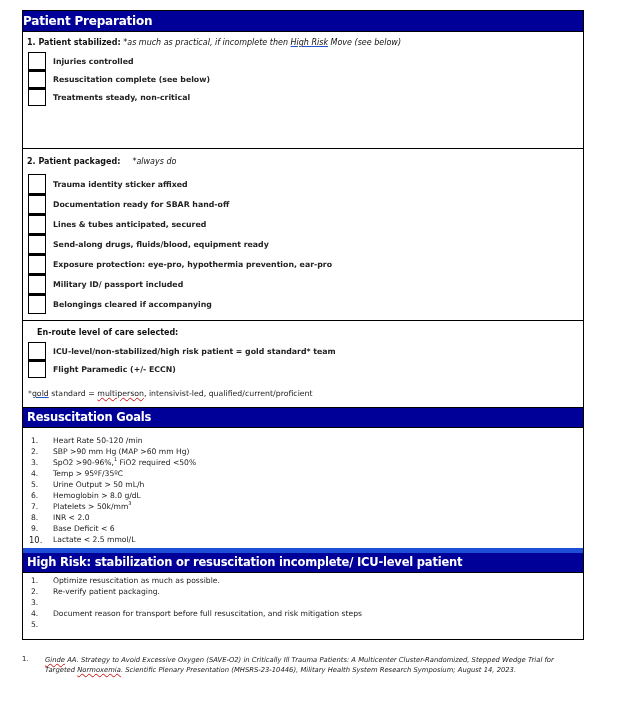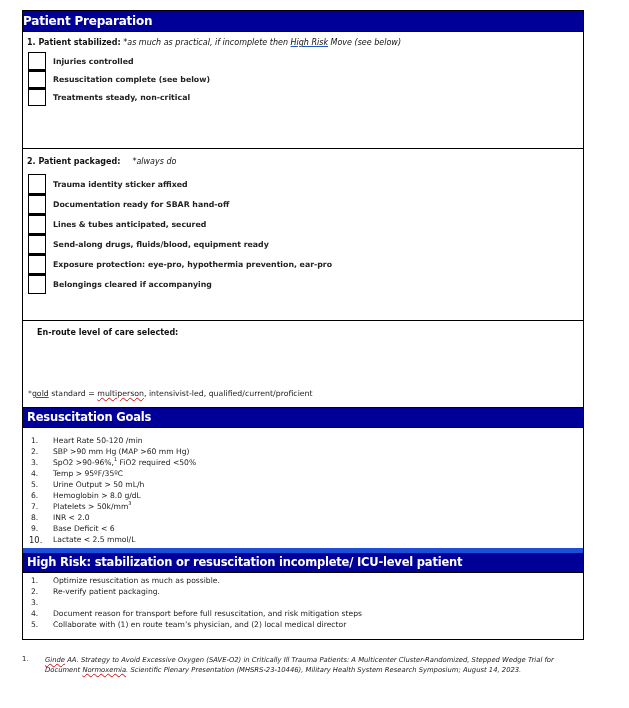--- a/index.html
+++ b/index.html
@@ -99,29 +99,43 @@
       <div class="cbrow">
           <div class="cb" style="height:20px;"></div>
           <span class="cbl">Send-along drugs, fluids/blood, equipment ready</span>
         </div>
       <div class="cbrow">
           <div class="cb" style="height:20px;"></div>
           <span class="cbl">Exposure protection: eye-pro, hypothermia prevention, ear-pro</span>
         </div>
       <div class="cbrow">
           <div class="cb" style="height:20px;"></div>
+          <span class="cbl">Military ID/ passport included</span>
+        </div>
+      <div class="cbrow">
+          <div class="cb" style="height:20px;"></div>
           <span class="cbl">Belongings cleared if accompanying</span>
         </div>
     </div>
   </div>
 
   <div class="sec" style="height:86px; border-bottom:none;text-align:right;">
     <div class="q" style="position:absolute;top:7px;padding-left:14px;">
       <b>En-route level of care selected:</b>
     </div>
+    <div style="position:absolute;top:21px;left:0;">
+      <div class="cbrow">
+          <div class="cb" style="height:18px;"></div>
+          <span class="cbl">ICU-level/non-stabilized/high risk patient = gold standard* team</span>
+        </div>
+      <div class="cbrow">
+          <div class="cb" style="height:18px;"></div>
+          <span class="cbl">Flight Paramedic (+/- ECCN)</span>
+        </div>
+    </div>
     <div class="cbl" style="position:absolute;top:68px;left:-2px;">
       <span>*</span><span class="blueu">gold</span><span> standard = </span><span class="squig">multiperson</span><span>, intensivist-led, qualified/current/proficient</span>
     </div>
   </div>
 
   <div class="hdr rg">Resuscitation Goals</div>
   <div class="sec" style="height:120px; border-bottom:none;">
     <ol class="goals" style="padding-top:7px;">
       <li>
           <span class="n">1.</span>
@@ -179,25 +193,24 @@
         </li>
       <li>
           <span class="n">3.</span>
         </li>
       <li>
           <span class="n">4.</span>
           <span>Document reason for transport before full resuscitation, and risk mitigation steps</span>
         </li>
       <li>
           <span class="n">5.</span>
-          <span>Collaborate with (1) en route team’s physician, and (2) local medical director</span>
         </li>
     </ol>
   </div>
 </div>
 
 <div class="foot">
   <span class="n">1.</span>
   <div class="t">
     <span class="squig">Ginde</span><span> AA. Strategy to Avoid Excessive Oxygen (SAVE-O2) in Critically Ill Trauma Patients: A Multicenter Cluster-Randomized, Stepped Wedge Trial for</span><br>
-    <span>Document </span><span class="squig">Normoxemia</span><span>. Scientific Plenary Presentation (MHSRS-23-10446), Military Health System Research Symposium; August 14, 2023.</span>
+    <span>Targeted </span><span class="squig">Normoxemia</span><span>. Scientific Plenary Presentation (MHSRS-23-10446), Military Health System Research Symposium; August 14, 2023.</span>
   </div>
 </div>
 
 </body></html>

